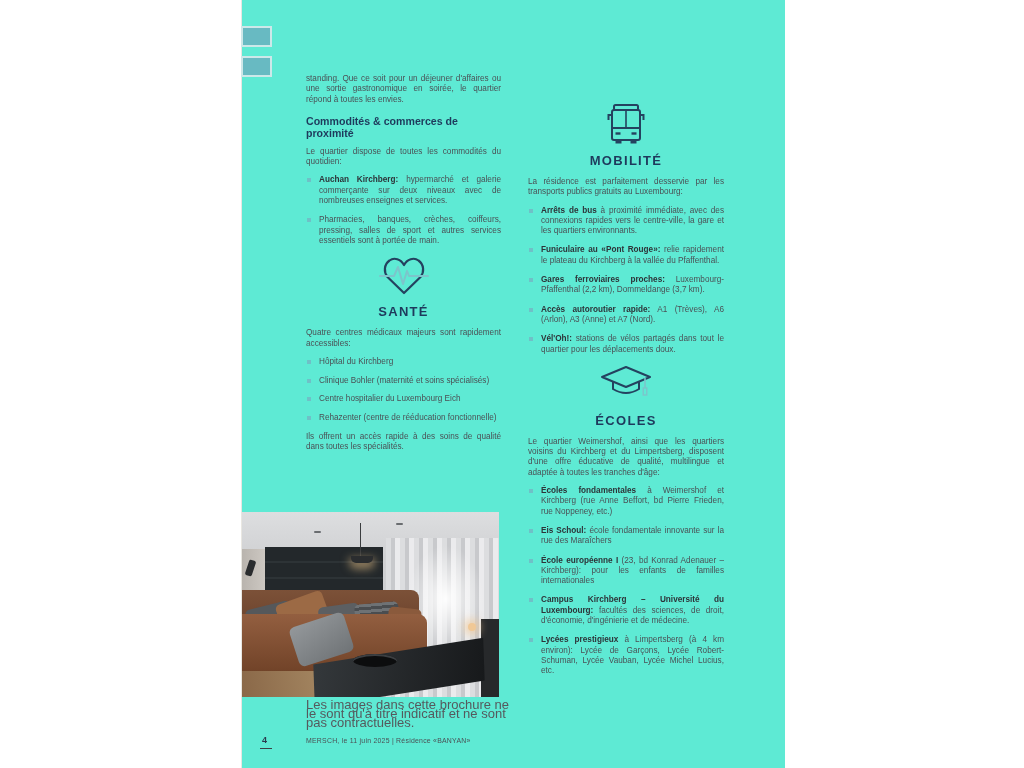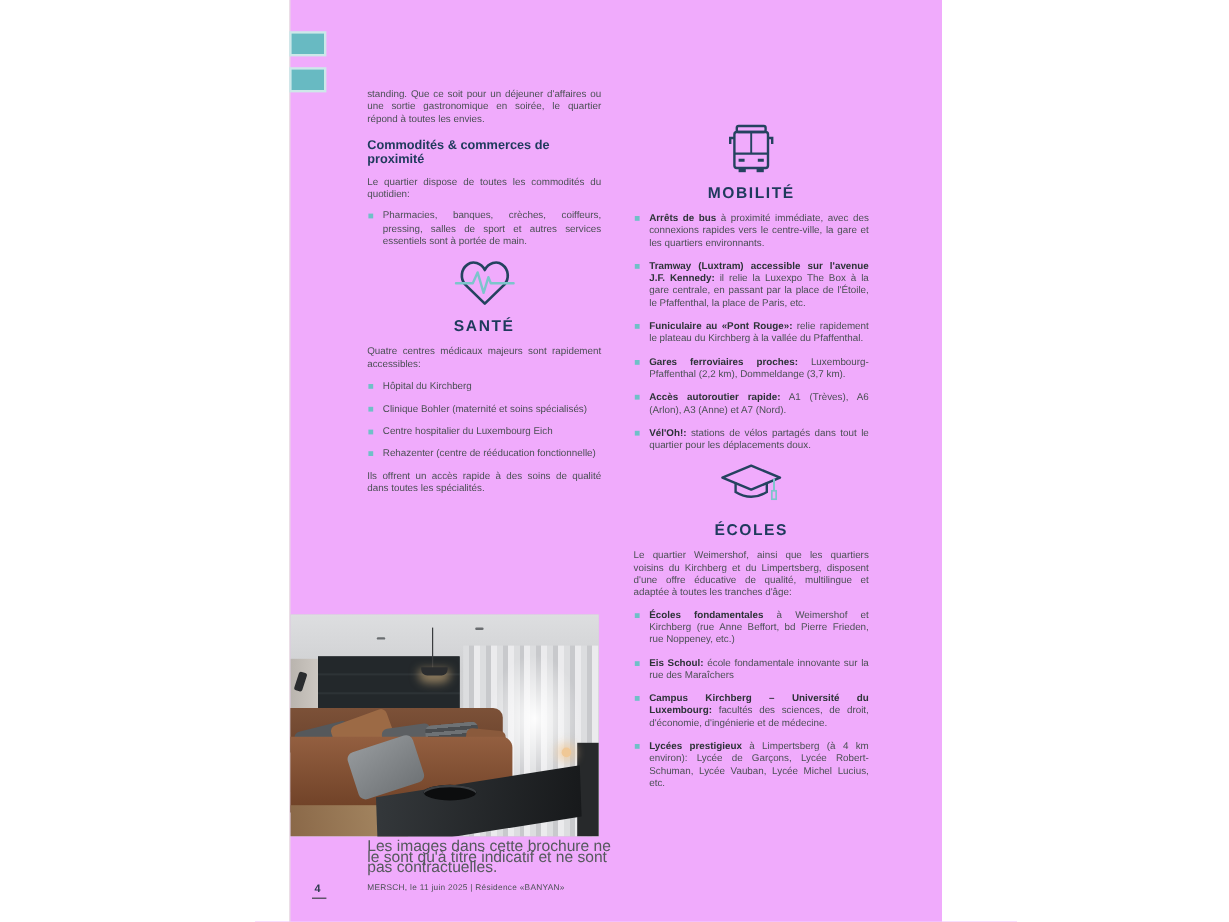--- a/index.html
+++ b/index.html
@@ -2,21 +2,21 @@
 <html><head>
 <meta charset="utf-8">
 <style>
   html,body{margin:0;padding:0;}
   body{
     width:1024px;height:768px;position:relative;background:#ffffff;
     font-family:"Liberation Sans", sans-serif;overflow:hidden;
   }
   .page{
     position:absolute;left:241px;top:0;width:543px;height:768px;
-    background:#f0abfc;border-left:1px solid #e9e7e2;
+    background:#5eead4;border-left:1px solid #e9e7e2;
   }
   .deco-sq{position:absolute;width:27px;height:17px;background:#68bac2;box-shadow:0 0 0 2px #cde8e9;}
   .sq1{left:1px;top:28px;}
   .sq2{left:1px;top:58px;}
 
   .col{position:absolute;top:0;}
   .col-left{left:64px;width:195px;padding-top:74px;}
   .col-right{left:286px;width:196px;padding-top:98px;}
 
   p.body{font-size:8.2px;line-height:10.3px;color:#4b5055;text-align:justify;margin:0 0 8px 0;}
@@ -79,20 +79,21 @@
   <div class="deco-sq sq1"></div>
   <div class="deco-sq sq2"></div>
 
   <div class="col col-left">
     <p class="body">standing. Que ce soit pour un déjeuner d'affaires ou une sortie gastronomique en soirée, le quartier répond à toutes les envies.</p>
 
     <div class="h-sub">Commodités &amp; commerces de proximité</div>
     <p class="body">Le quartier dispose de toutes les commodités du quotidien:</p>
 
     <ul class="blist">
+      <li><span class="b">Auchan Kirchberg:</span><span> hypermarché et galerie commerçante sur deux niveaux avec de nombreuses enseignes et services.</span></li>
       <li><span class="b"></span><span>Pharmacies, banques, crèches, coiffeurs, pressing, salles de sport et autres services essentiels sont à portée de main.</span></li>
     </ul>
 
     <div class="icon-wrap">
       <span>
         <svg width="52" height="44" viewBox="0 0 52 44" fill="none">
           <path d="M26 10 C23 4 16 2 11.5 5.5 C6 9.5 5.5 17 9.5 22 L26 38 L42.5 22 C46.5 17 46 9.5 40.5 5.5 C36 2 29 4 26 10 Z" stroke="#24425f" stroke-width="2.2" stroke-linejoin="round"></path>
           <polyline points="2,21 16,21 20,12 25,29 29,16 31,21 50,21" stroke="#7cc5cb" stroke-width="2" fill="none" stroke-linejoin="round" stroke-linecap="round"></polyline>
         </svg>
       </span>
@@ -121,24 +122,24 @@
           <line x1="12.5" y1="31.5" x2="17.5" y2="31.5" stroke="#24425f" stroke-width="2.4"></line>
           <line x1="28.5" y1="31.5" x2="33.5" y2="31.5" stroke="#24425f" stroke-width="2.4"></line>
           <path d="M9 13 H5.5 V18" stroke="#24425f" stroke-width="2"></path>
           <path d="M37 13 H40.5 V18" stroke="#24425f" stroke-width="2"></path>
           <rect x="12.5" y="38" width="6" height="3.5" fill="#24425f"></rect>
           <rect x="27.5" y="38" width="6" height="3.5" fill="#24425f"></rect>
         </svg>
       </span>
     </div>
     <div class="h-big">MOBILITÉ</div>
+    <p class="body">La résidence est parfaitement desservie par les transports publics gratuits au Luxembourg:</p>
 
     <ul class="blist">
       <li><span class="b">Arrêts de bus</span><span> à proximité immédiate, avec des connexions rapides vers le centre-ville, la gare et les quartiers environnants.</span></li>
-      <li><span class="b">Tramway (Luxtram) accessible sur l'avenue J.F. Kennedy:</span><span> il relie la Luxexpo The Box à la gare centrale, en passant par la place de l'Étoile, le Pfaffenthal, la place de Paris, etc.</span></li>
       <li><span class="b">Funiculaire au «Pont Rouge»:</span><span> relie rapidement le plateau du Kirchberg à la vallée du Pfaffenthal.</span></li>
       <li><span class="b">Gares ferroviaires proches:</span><span> Luxembourg-Pfaffenthal (2,2 km), Dommeldange (3,7 km).</span></li>
       <li><span class="b">Accès autoroutier rapide:</span><span> A1 (Trèves), A6 (Arlon), A3 (Anne) et A7 (Nord).</span></li>
       <li><span class="b">Vél'Oh!:</span><span> stations de vélos partagés dans tout le quartier pour les déplacements doux.</span></li>
     </ul>
 
     <div class="icon-wrap" style="margin-top:8px;">
       <span>
         <svg width="56" height="44" viewBox="0 0 56 44" fill="none">
           <polygon points="28,3 52,13 28,23 4,13" stroke="#24425f" stroke-width="2" stroke-linejoin="round" fill="none"></polygon>
@@ -147,20 +148,21 @@
           <rect x="45.2" y="24" width="3.6" height="7" fill="none" stroke="#7cc5cb" stroke-width="1.4"></rect>
         </svg>
       </span>
     </div>
     <div class="h-big">ÉCOLES</div>
     <p class="body">Le quartier Weimershof, ainsi que les quartiers voisins du Kirchberg et du Limpertsberg, disposent d'une offre éducative de qualité, multilingue et adaptée à toutes les tranches d'âge:</p>
 
     <ul class="blist">
       <li><span class="b">Écoles fondamentales</span><span> à Weimershof et Kirchberg (rue Anne Beffort, bd Pierre Frieden, rue Noppeney, etc.)</span></li>
       <li><span class="b">Eis Schoul:</span><span> école fondamentale innovante sur la rue des Maraîchers</span></li>
+      <li><span class="b">École européenne I</span><span> (23, bd Konrad Adenauer – Kirchberg): pour les enfants de familles internationales</span></li>
       <li><span class="b">Campus Kirchberg – Université du Luxembourg:</span><span> facultés des sciences, de droit, d'économie, d'ingénierie et de médecine.</span></li>
       <li><span class="b">Lycées prestigieux</span><span> à Limpertsberg (à 4 km environ): Lycée de Garçons, Lycée Robert-Schuman, Lycée Vauban, Lycée Michel Lucius, etc.</span></li>
     </ul>
   </div>
 
   <div class="photo">
     <div class="ph-ceiling"></div>
     <div class="ph-spot" style="left:28%;top:10%;"></div>
     <div class="ph-spot" style="left:60%;top:6%;"></div>
     <div class="ph-leftwall"></div>

